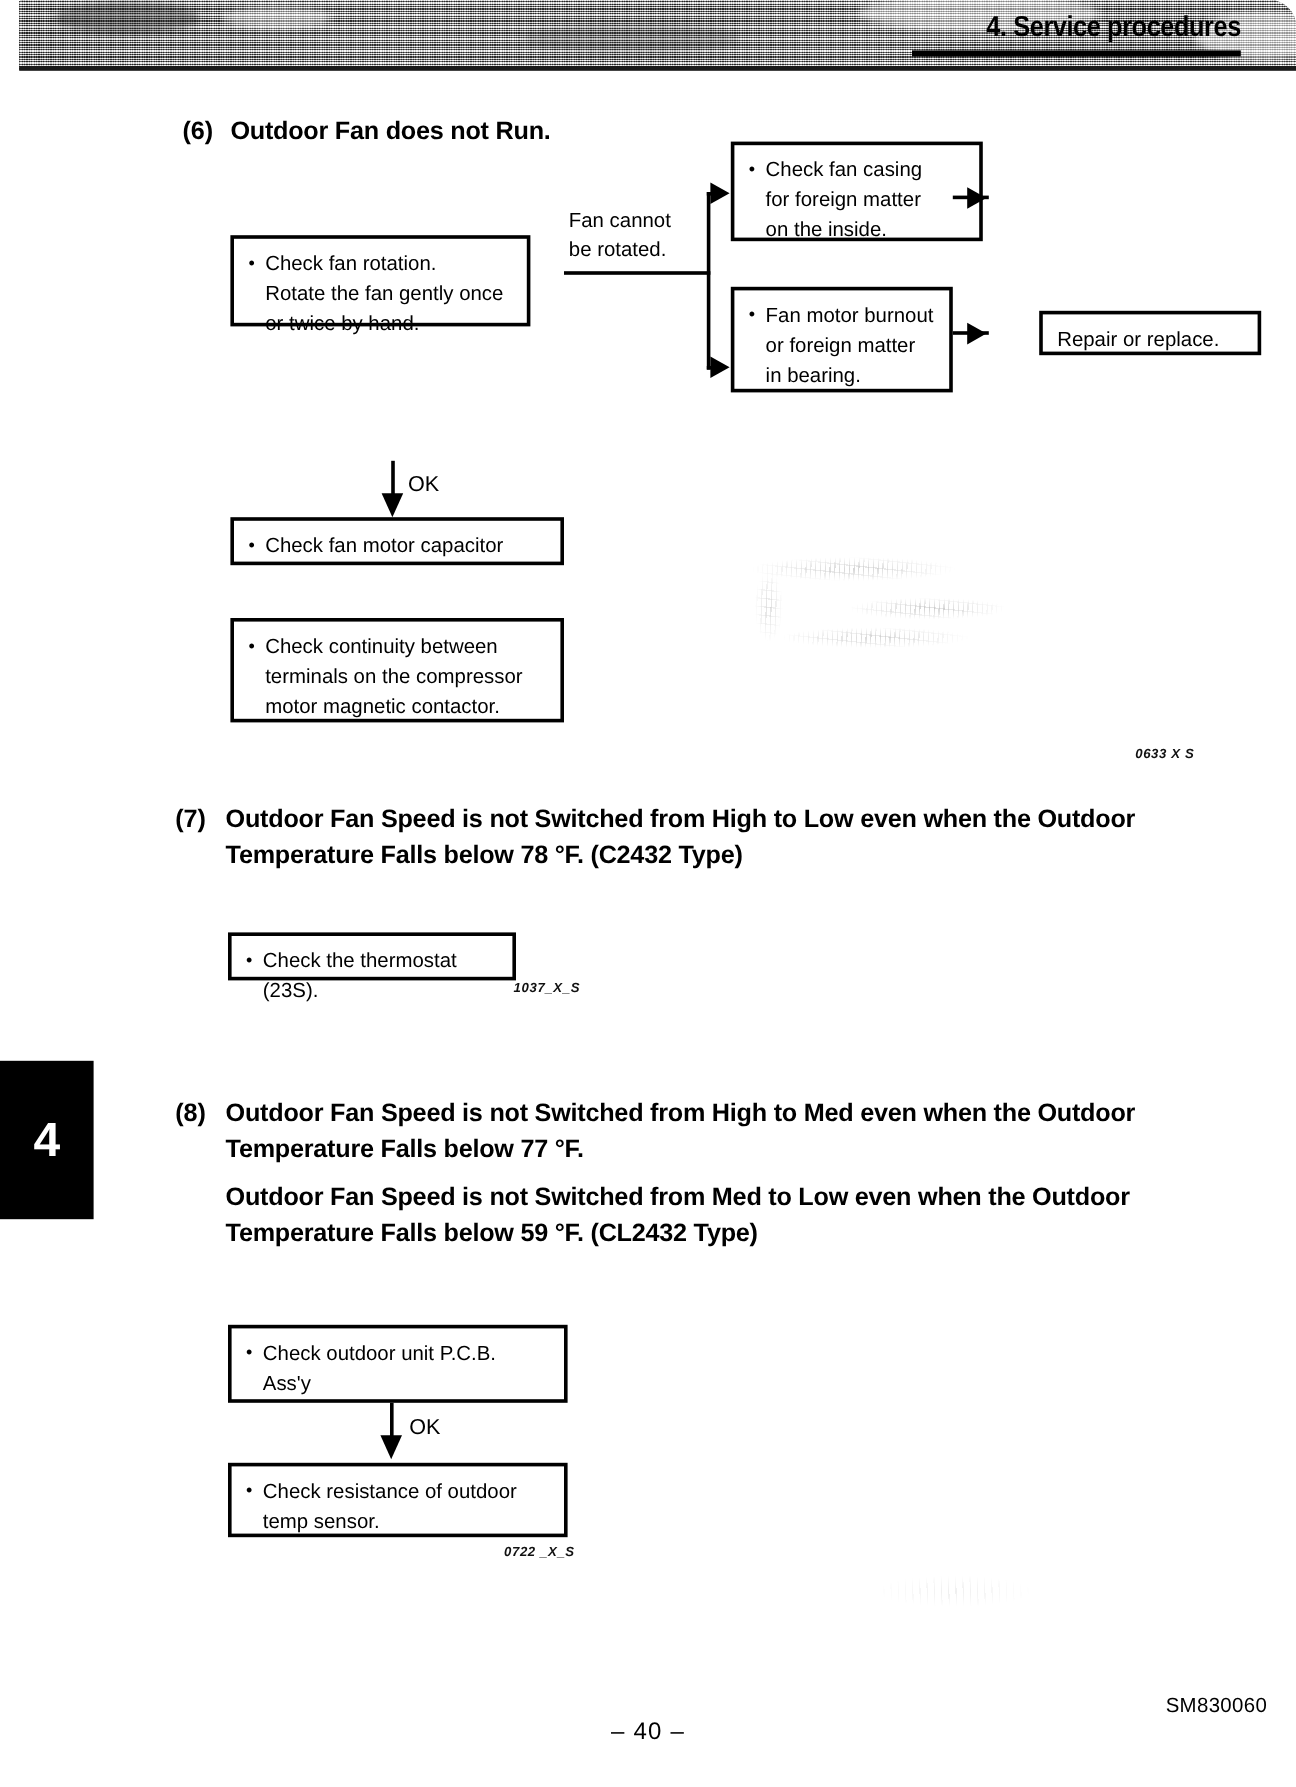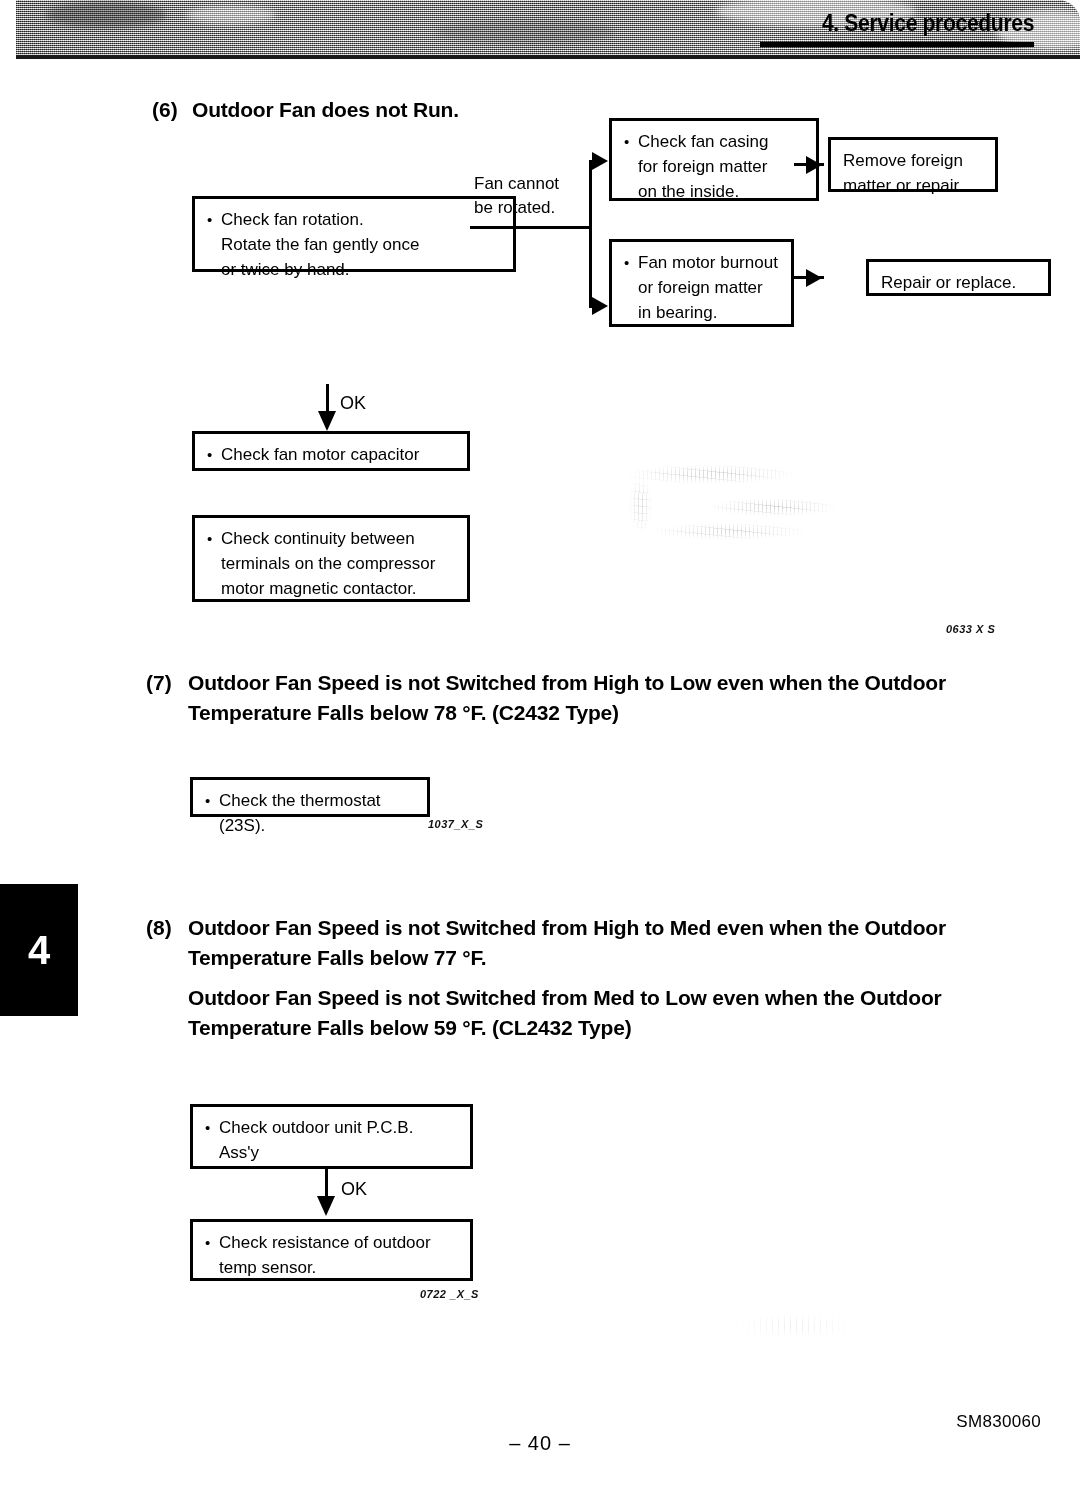--- a/index.html
+++ b/index.html
@@ -134,21 +134,21 @@
     position: absolute;
     left: 0;
     top: 0;
     font-size: 15px;
   }
   .fbox .plain {
     white-space: pre-line;
   }
 
   
-  .b6-rotation   { left: 192px; top: 196px; width: 324px; height: 76px; }
+  .b6-rotation   { left: 192px; top: 196px; width: 250px; height: 76px; }
   .b6-resistance { left: 192px; top: 320px; width: 278px; height: 64px; }
   .b6-capacitor  { left: 192px; top: 431px; width: 278px; height: 40px; }
   .b6-continuity { left: 192px; top: 515px; width: 278px; height: 87px; }
   .b6-casing     { left: 609px; top: 118px; width: 210px; height: 83px; }
   .b6-burnout    { left: 609px; top: 239px; width: 185px; height: 88px; }
   .b6-remove     { left: 828px; top: 137px; width: 170px; height: 55px; }
   .b6-repair     { left: 866px; top: 259px; width: 185px; height: 37px; }
 
   
   .b7-thermostat { left: 190px; top: 777px; width: 240px; height: 40px; }
@@ -254,21 +254,21 @@
     position: absolute;
     left: 0;
     top: 1432px;
     width: 1080px;
     text-align: center;
     font-size: 20px;
     letter-spacing: 1px;
   }
   .footer-doc {
     position: absolute;
-    right: 39px;
+    right: 24px;
     top: 1412px;
     font-size: 17px;
     letter-spacing: 0.3px;
   }
 </style>
 </head>
 <body>
 
 <div class="page">
 
@@ -304,24 +304,20 @@
   <div class="fbox b6-casing">
     <div class="li">Check fan casing
 for foreign matter
 on the inside.</div>
   </div>
   <div class="fbox b6-burnout">
     <div class="li">Fan motor burnout
 or foreign matter
 in bearing.</div>
   </div>
-  <div class="fbox b6-remove">
-    <div class="plain">Remove foreign
-matter or repair.</div>
-  </div>
   <div class="fbox b6-repair">
     <div class="plain">Repair or replace.</div>
   </div>
 
   <div class="branch-label">Fan cannot
 be rotated.</div>
 
   <div class="line-h" style="left:470px; top:226px; width:122px;"></div>
 
   <div class="line-v" style="left:589px; top:160px; height:148px;"></div>

